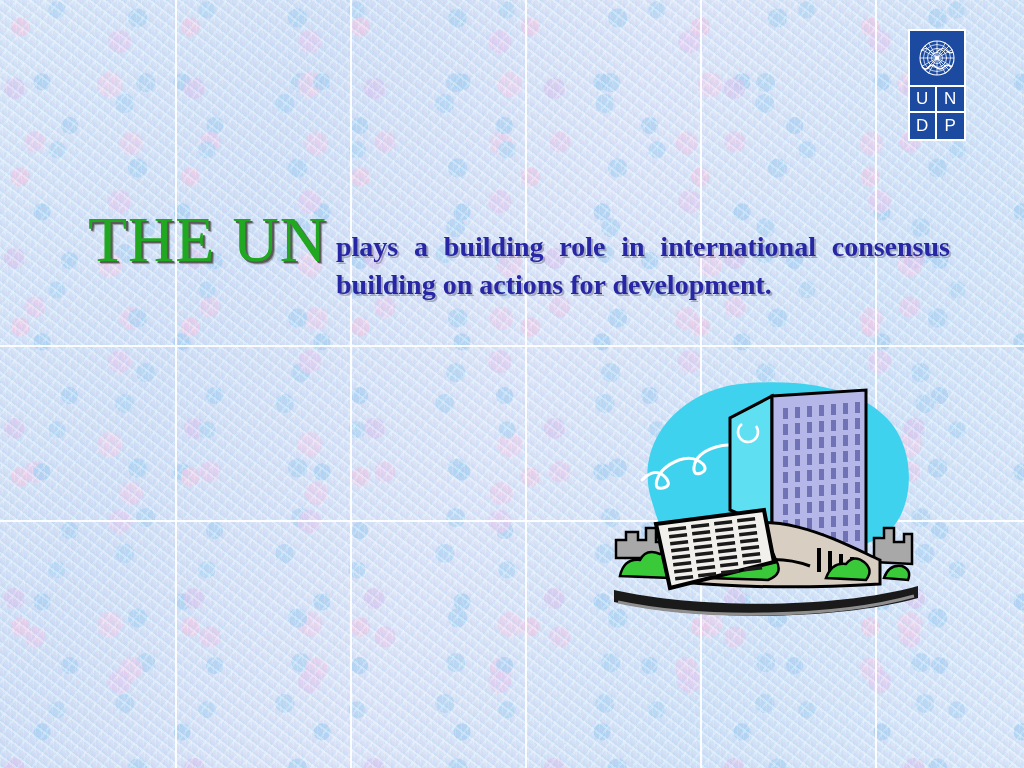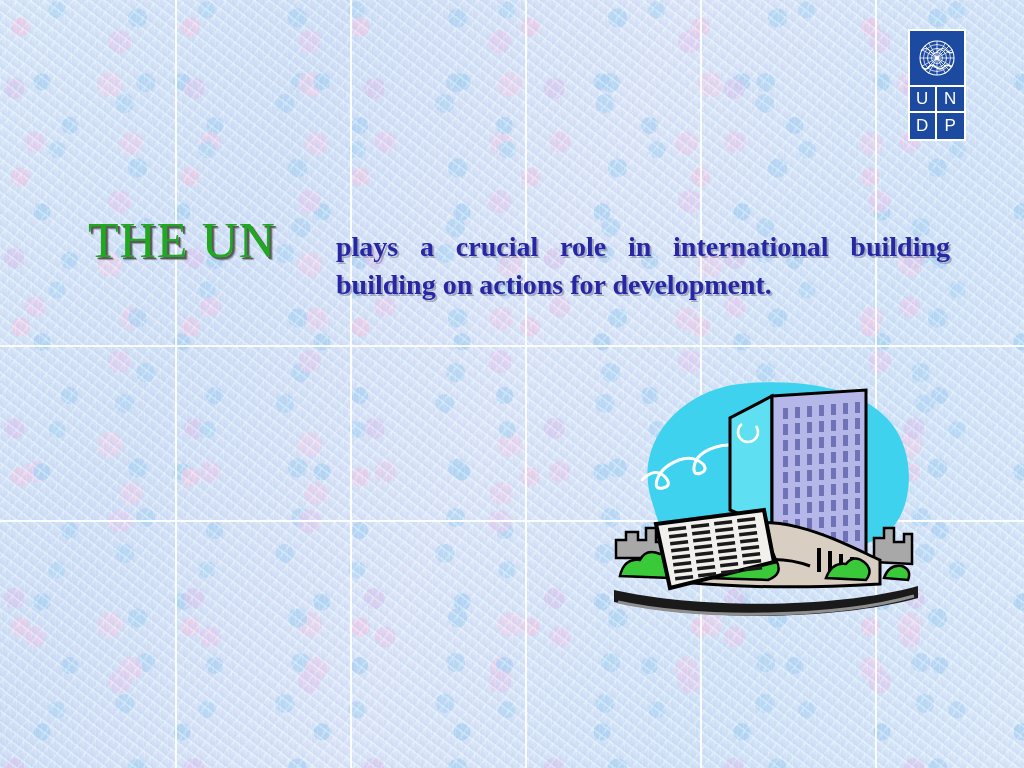--- a/index.html
+++ b/index.html
@@ -112,21 +112,21 @@
     position: absolute;
     left: 88px;
     top: 214px;
     width: 876px;
   }
   .the-un {
     position: absolute;
     left: 0;
     top: 0;
     font-family: "Liberation Serif", serif;
-    font-size: 50px;
+    font-size: 64px;
     line-height: 52px;
     color: #21a821;
     letter-spacing: 1px;
     text-shadow: 2px 2px 0 #5a5a5a, 3px 3px 1px rgba(60,60,60,0.45);
     white-space: nowrap;
   }
   .body-text {
     position: absolute;
     left: 248px;
     top: 14px;
@@ -195,21 +195,21 @@
       <span>U</span>
       <span>N</span>
       <span>D</span>
       <span>P</span>
     </div>
   </div>
 
   <div class="headline-row">
     <div class="the-un">THE UN</div>
     <div class="body-text">
-      <span>plays a crucial role in international building building on actions for development.</span>
+      <span>plays a building role in international consensus building on actions for development.</span>
     </div>
   </div>
 
   <div class="clipart">
     <svg viewBox="0 0 318 268" aria-hidden="true">
 
       <path d="M40 140 C20 80 70 28 128 22 C185 16 250 24 280 62 C306 96 300 150 276 170 C238 200 120 205 72 186 C48 176 46 158 40 140 Z" fill="#3fd2ee"></path>
 
       <g fill="none" stroke="#ffffff" stroke-width="3" stroke-linecap="round">
         <path d="M30 118 q14 -14 24 -2 q6 8 -3 10 q-9 2 -6 -8 q4 -13 22 -20 q14 -5 24 4 q5 6 -2 9 q-8 3 -7 -6 q2 -14 22 -20 q20 -6 29 6 q7 9 2 21"></path>

